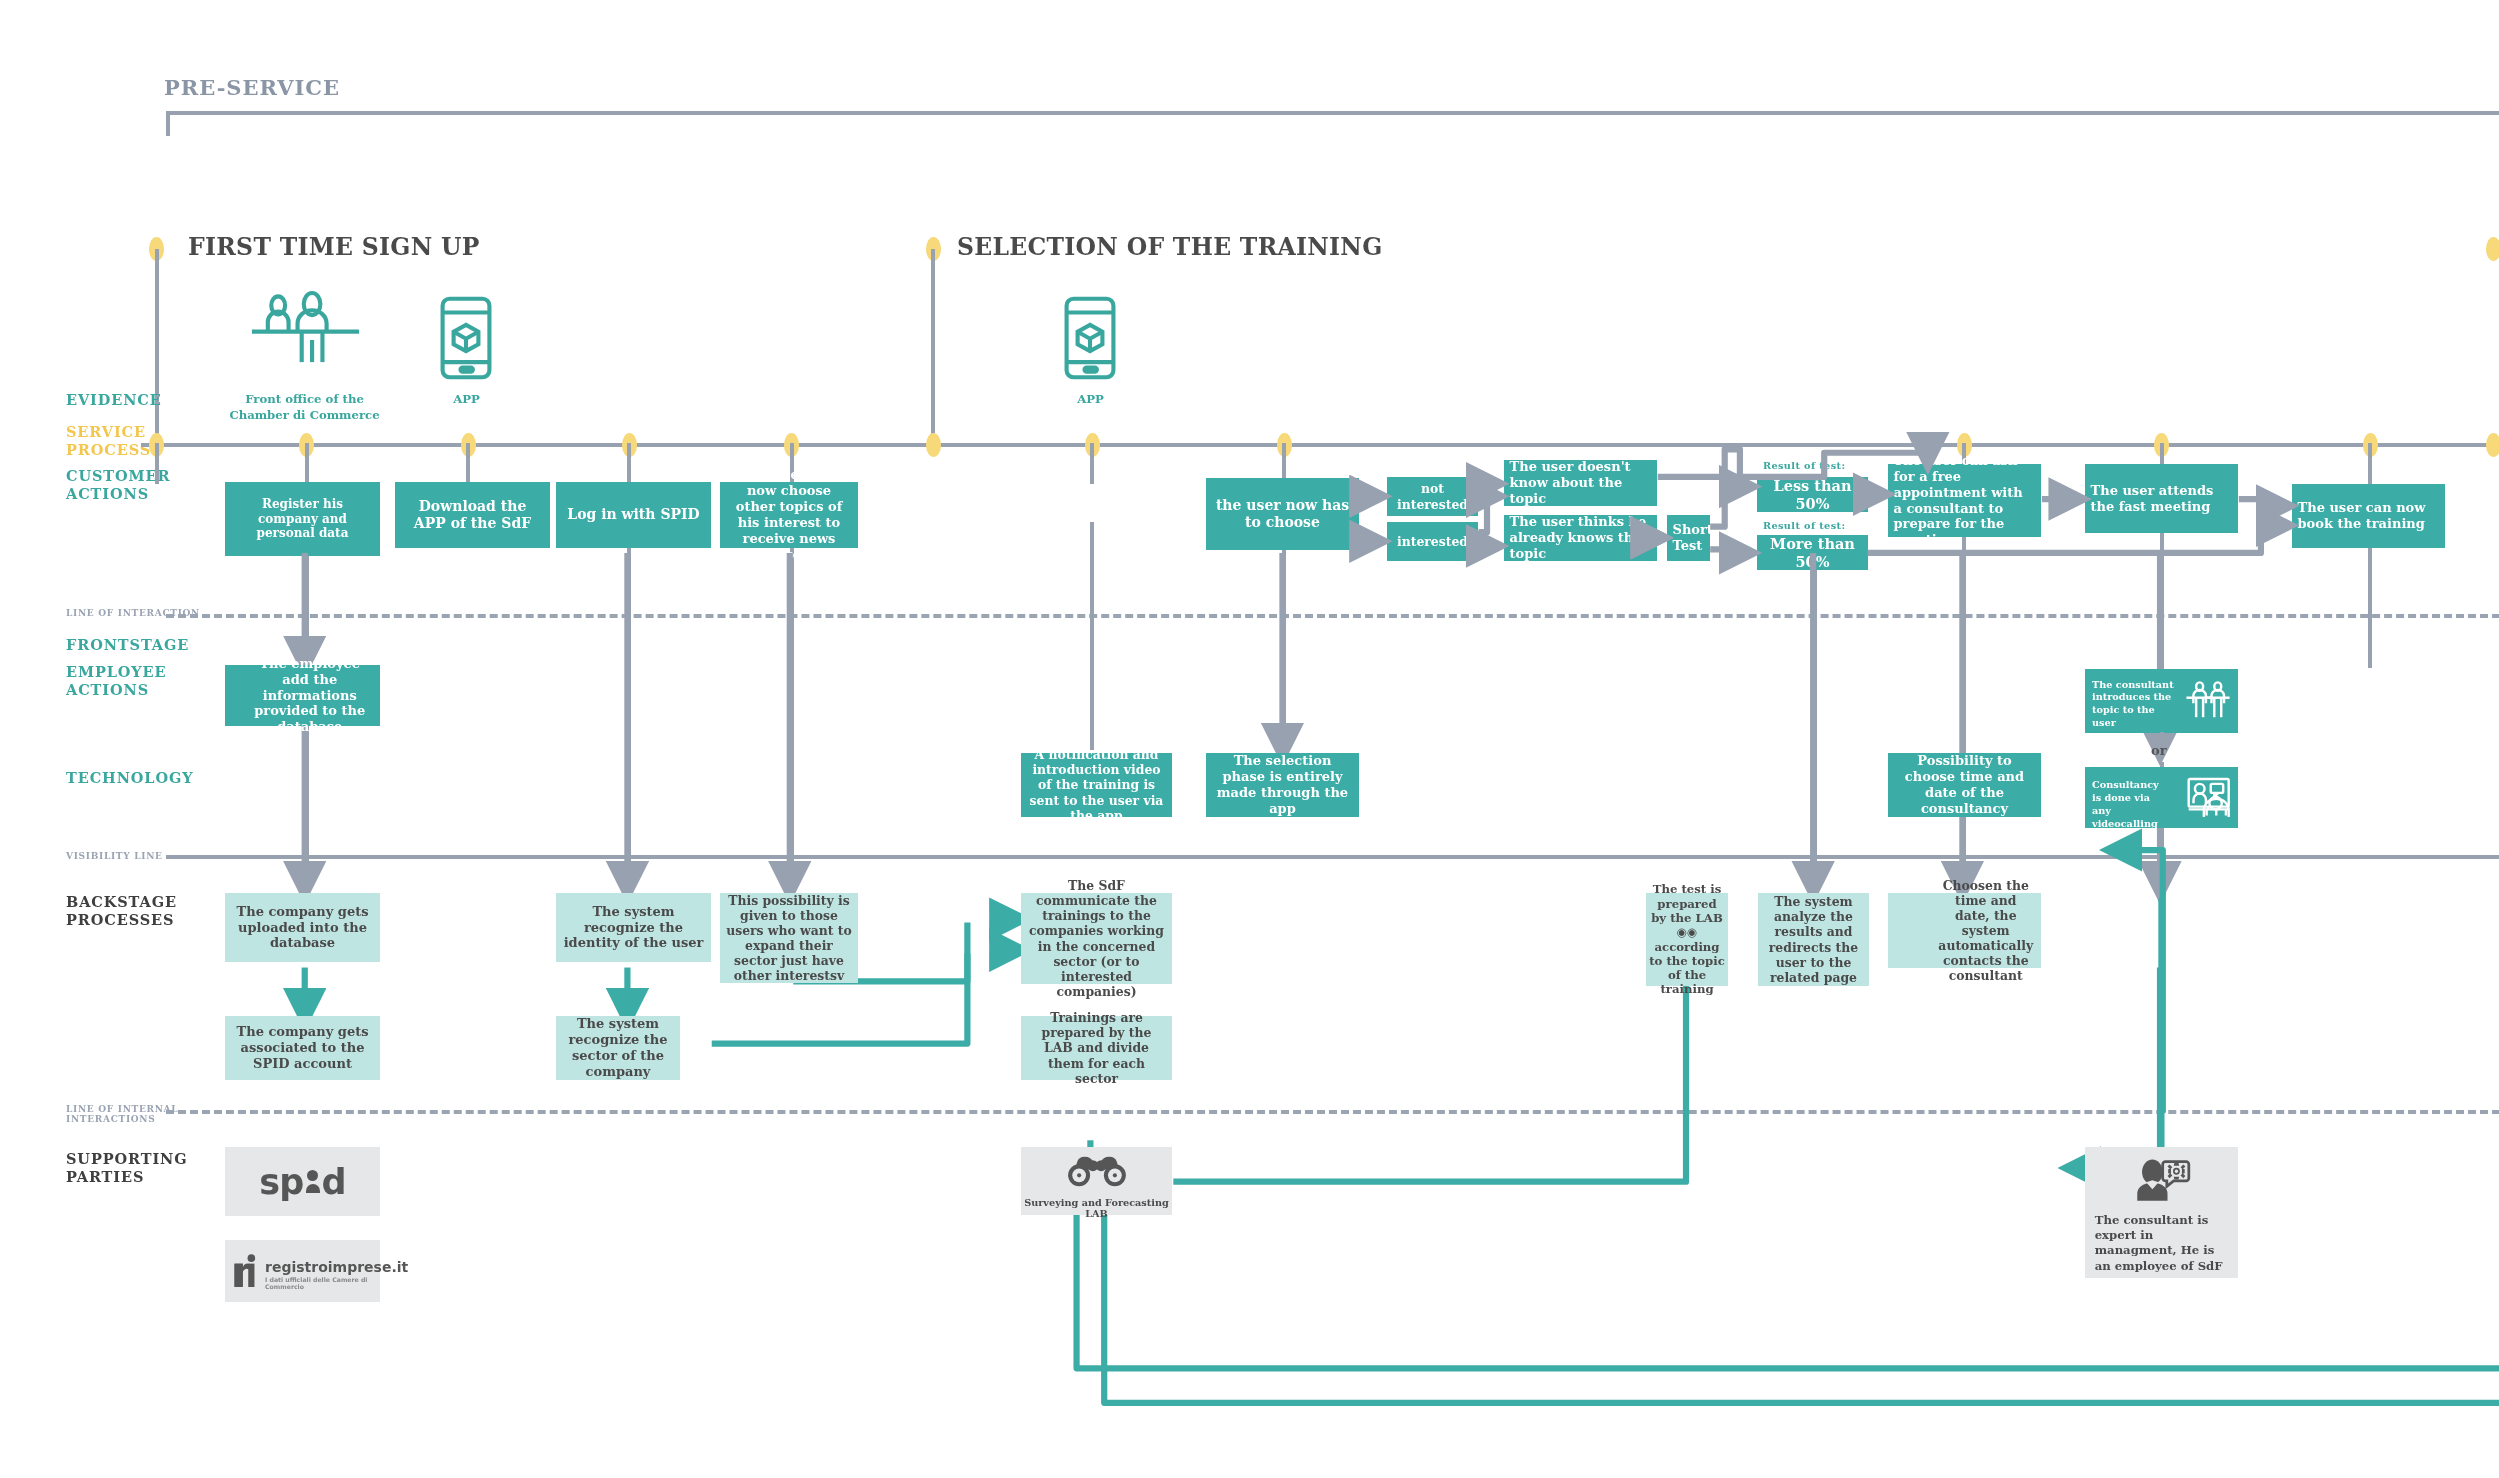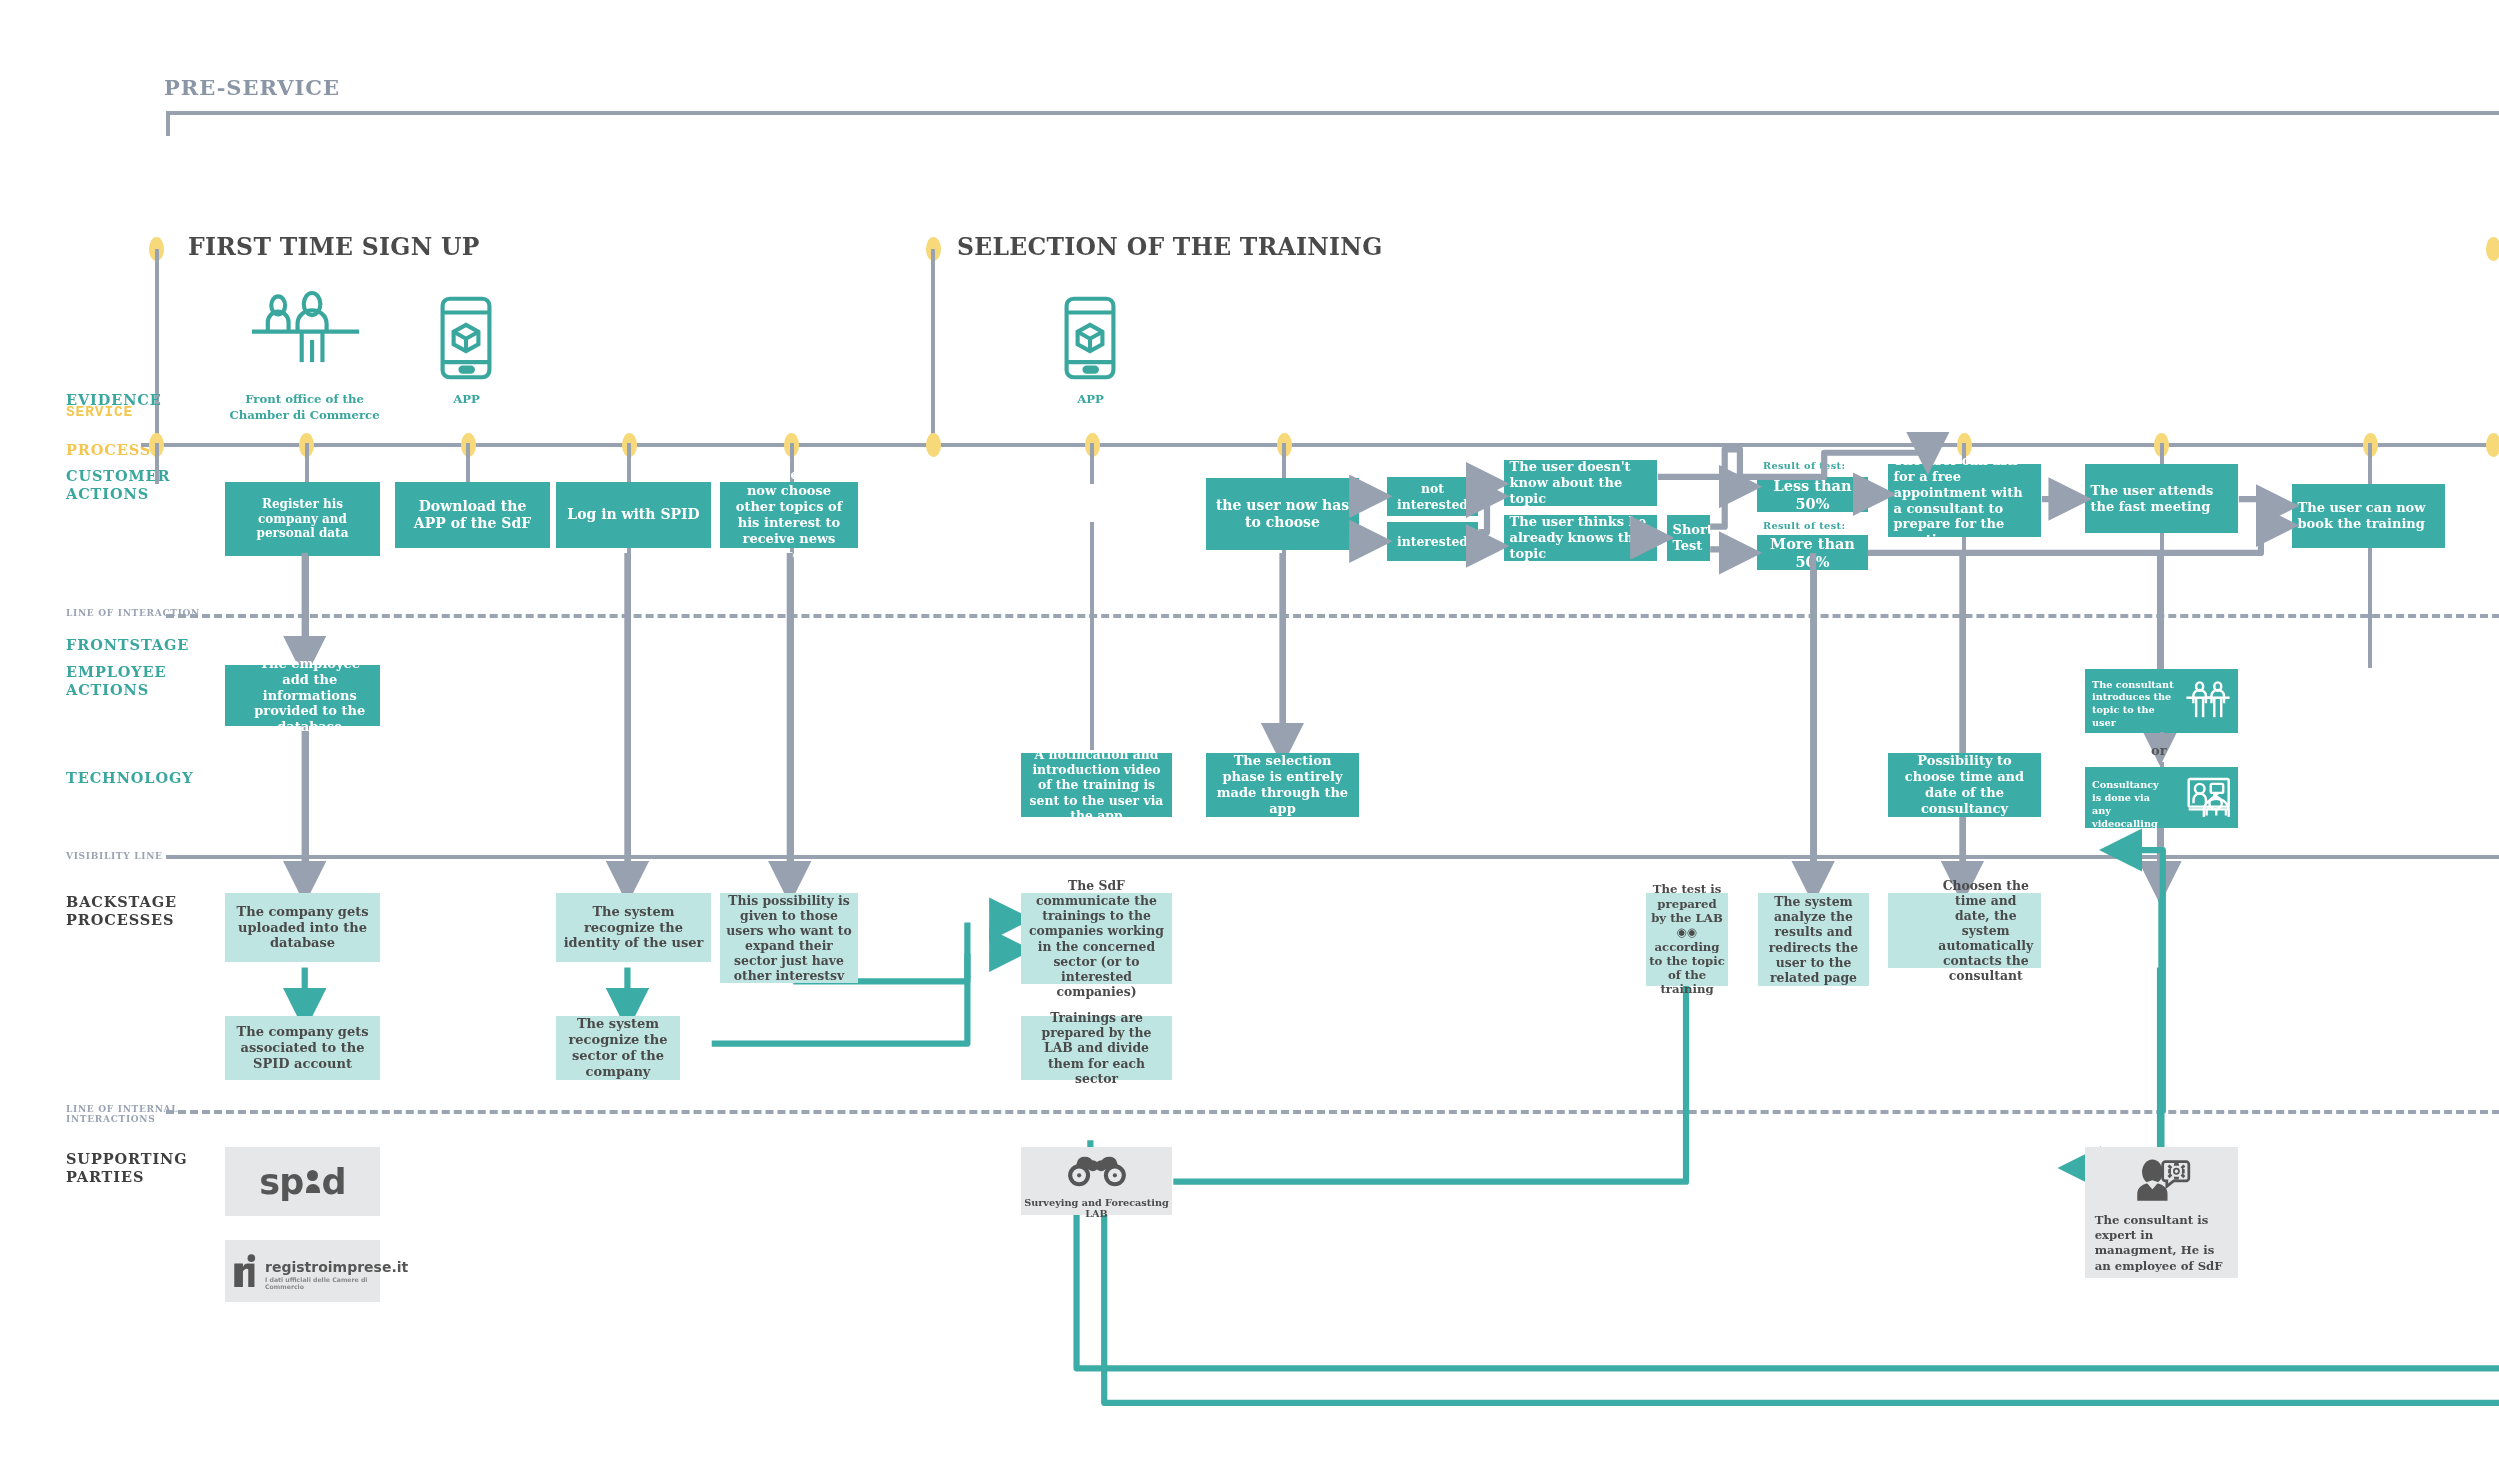--- a/index.html
+++ b/index.html
@@ -68,21 +68,21 @@
   <div class="abs vline" style="left:155px;top:249px;height:193px;"></div>
 
   <div class="abs stage-title" style="left:957px;top:233px;">SELECTION OF THE TRAINING</div>
   <div class="abs dot" style="left:926px;top:237px;"></div>
   <div class="abs vline" style="left:931px;top:249px;height:193px;"></div>
 
   <div class="abs dot" style="left:2486px;top:237px;"></div>
 
   <div class="abs row-label lbl-teal" style="left:66px;top:391px;">EVIDENCE</div>
 
-  <div class="abs row-label lbl-yellow" style="left:66px;top:403px;font-family:Liberation Mono, monospace;">SERVICE</div>
+  <div class="abs row-label lbl-yellow" style="left:66px;top:423px;">SERVICE</div>
   <div class="abs row-label lbl-yellow" style="left:66px;top:441px;">PROCESS</div>
 
   <div class="abs row-label lbl-teal" style="left:66px;top:467px;">CUSTOMER</div>
   <div class="abs row-label lbl-teal" style="left:66px;top:485px;">ACTIONS</div>
 
   <div class="abs line-label" style="left:66px;top:608px;">LINE OF INTERACTION</div>
 
   <div class="abs row-label lbl-teal" style="left:66px;top:636px;">FRONTSTAGE</div>
 
   <div class="abs row-label lbl-teal" style="left:66px;top:663px;">EMPLOYEE</div>

